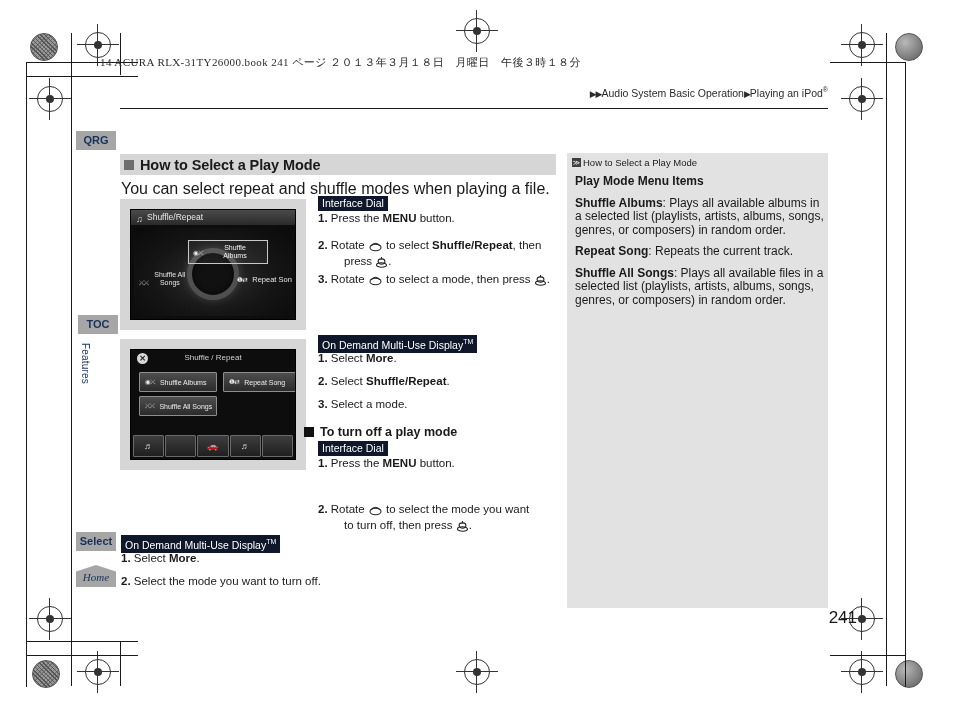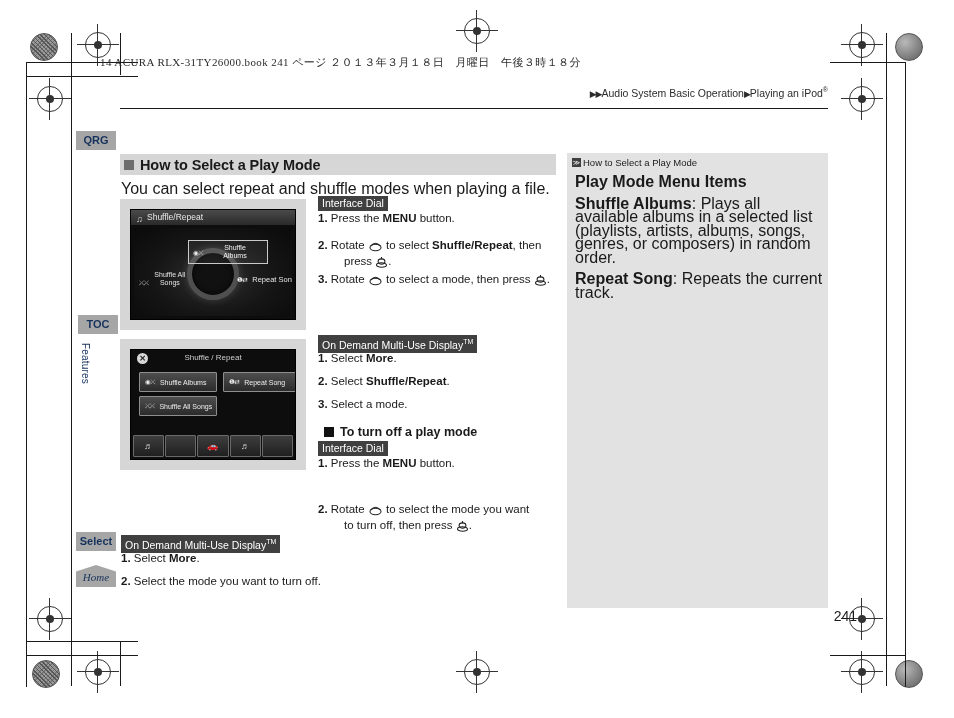--- a/index.html
+++ b/index.html
@@ -170,21 +170,21 @@
   .subhead .sq {
     width: 10px; height: 10px;
     background: #111;
     margin-right: 6px;
     flex: none;
   }
 
   
   .badge {
     position: absolute;
-    background: #404040;
+    background: #0f172a;
     color: #ffffff;
     font-size: 10.5px;
     padding: 1px 4px 2px 4px;
     white-space: nowrap;
     line-height: 12px;
   }
   .badge sup { font-size: 7px; vertical-align: super; }
 
   
   .step {
@@ -353,32 +353,32 @@
     color: #fff;
     font-size: 7px;
     line-height: 9px;
     text-align: center;
     margin-right: 2px;
     flex: none;
   }
   .info-body {
     position: absolute;
     left: 8px; right: 4px; top: 20px;
-    font-size: 16px;
+    font-size: 12px;
     line-height: 13.5px;
     color: #1a1a1a;
   }
   .info-body .h { font-weight: bold; margin-top: 2px; }
   .info-body p { margin: 0 0 8px 0; }
   .info-body b { font-weight: bold; }
 
   .page-no {
     position: absolute;
     right: 97px; top: 608px;
-    font-size: 14px;
+    font-size: 17px;
     color: #1a1a1a;
   }
 </style>
 </head>
 <body>
 
 <div class="color-blob blob-hatch" style="left:30px;  top:33px;"></div>
 <div class="color-blob" style="left:895px; top:33px;"></div>
 <div class="color-blob blob-hatch" style="left:32px;  top:660px;"></div>
 <div class="color-blob" style="left:895px; top:660px;"></div>
@@ -568,21 +568,21 @@
 <div class="step" style="left:318px; top:374px;">
   <span class="hang"><span class="n">2.</span>
   <span>Select </span><b>Shuffle/Repeat</b><span>.</span></span>
 </div>
 
 <div class="step" style="left:318px; top:397px;">
   <span class="hang"><span class="n">3.</span>
   <span>Select a mode.</span></span>
 </div>
 
-<div class="subhead" style="left:324px; top:425px;">
+<div class="subhead" style="left:304px; top:425px;">
   <span class="sq"></span>
   <span>To turn off a play mode</span>
 </div>
 
 <div class="badge" style="left:318px; top:441px;">Interface Dial</div>
 
 <div class="step" style="left:318px; top:456px;">
   <span class="hang"><span class="n">1.</span>
   <span>Press the </span><b>MENU</b><span> button.</span></span>
 </div>
@@ -618,16 +618,17 @@
 
 <div class="info-panel">
   <div class="info-title">
     <span class="marker">≫</span>
     <span>How to Select a Play Mode</span>
   </div>
   <div class="info-body">
     <p class="h">Play Mode Menu Items</p>
     <p><b>Shuffle Albums</b><span>: Plays all available albums in a selected list (playlists, artists, albums, songs, genres, or composers) in random order.</span></p>
     <p><b>Repeat Song</b><span>: Repeats the current track.</span></p>
+    <p><b>Shuffle All Songs</b><span>: Plays all available files in a selected list (playlists, artists, albums, songs, genres, or composers) in random order.</span></p>
   </div>
 </div>
 
 <div class="page-no">241</div>
 
 </body></html>

